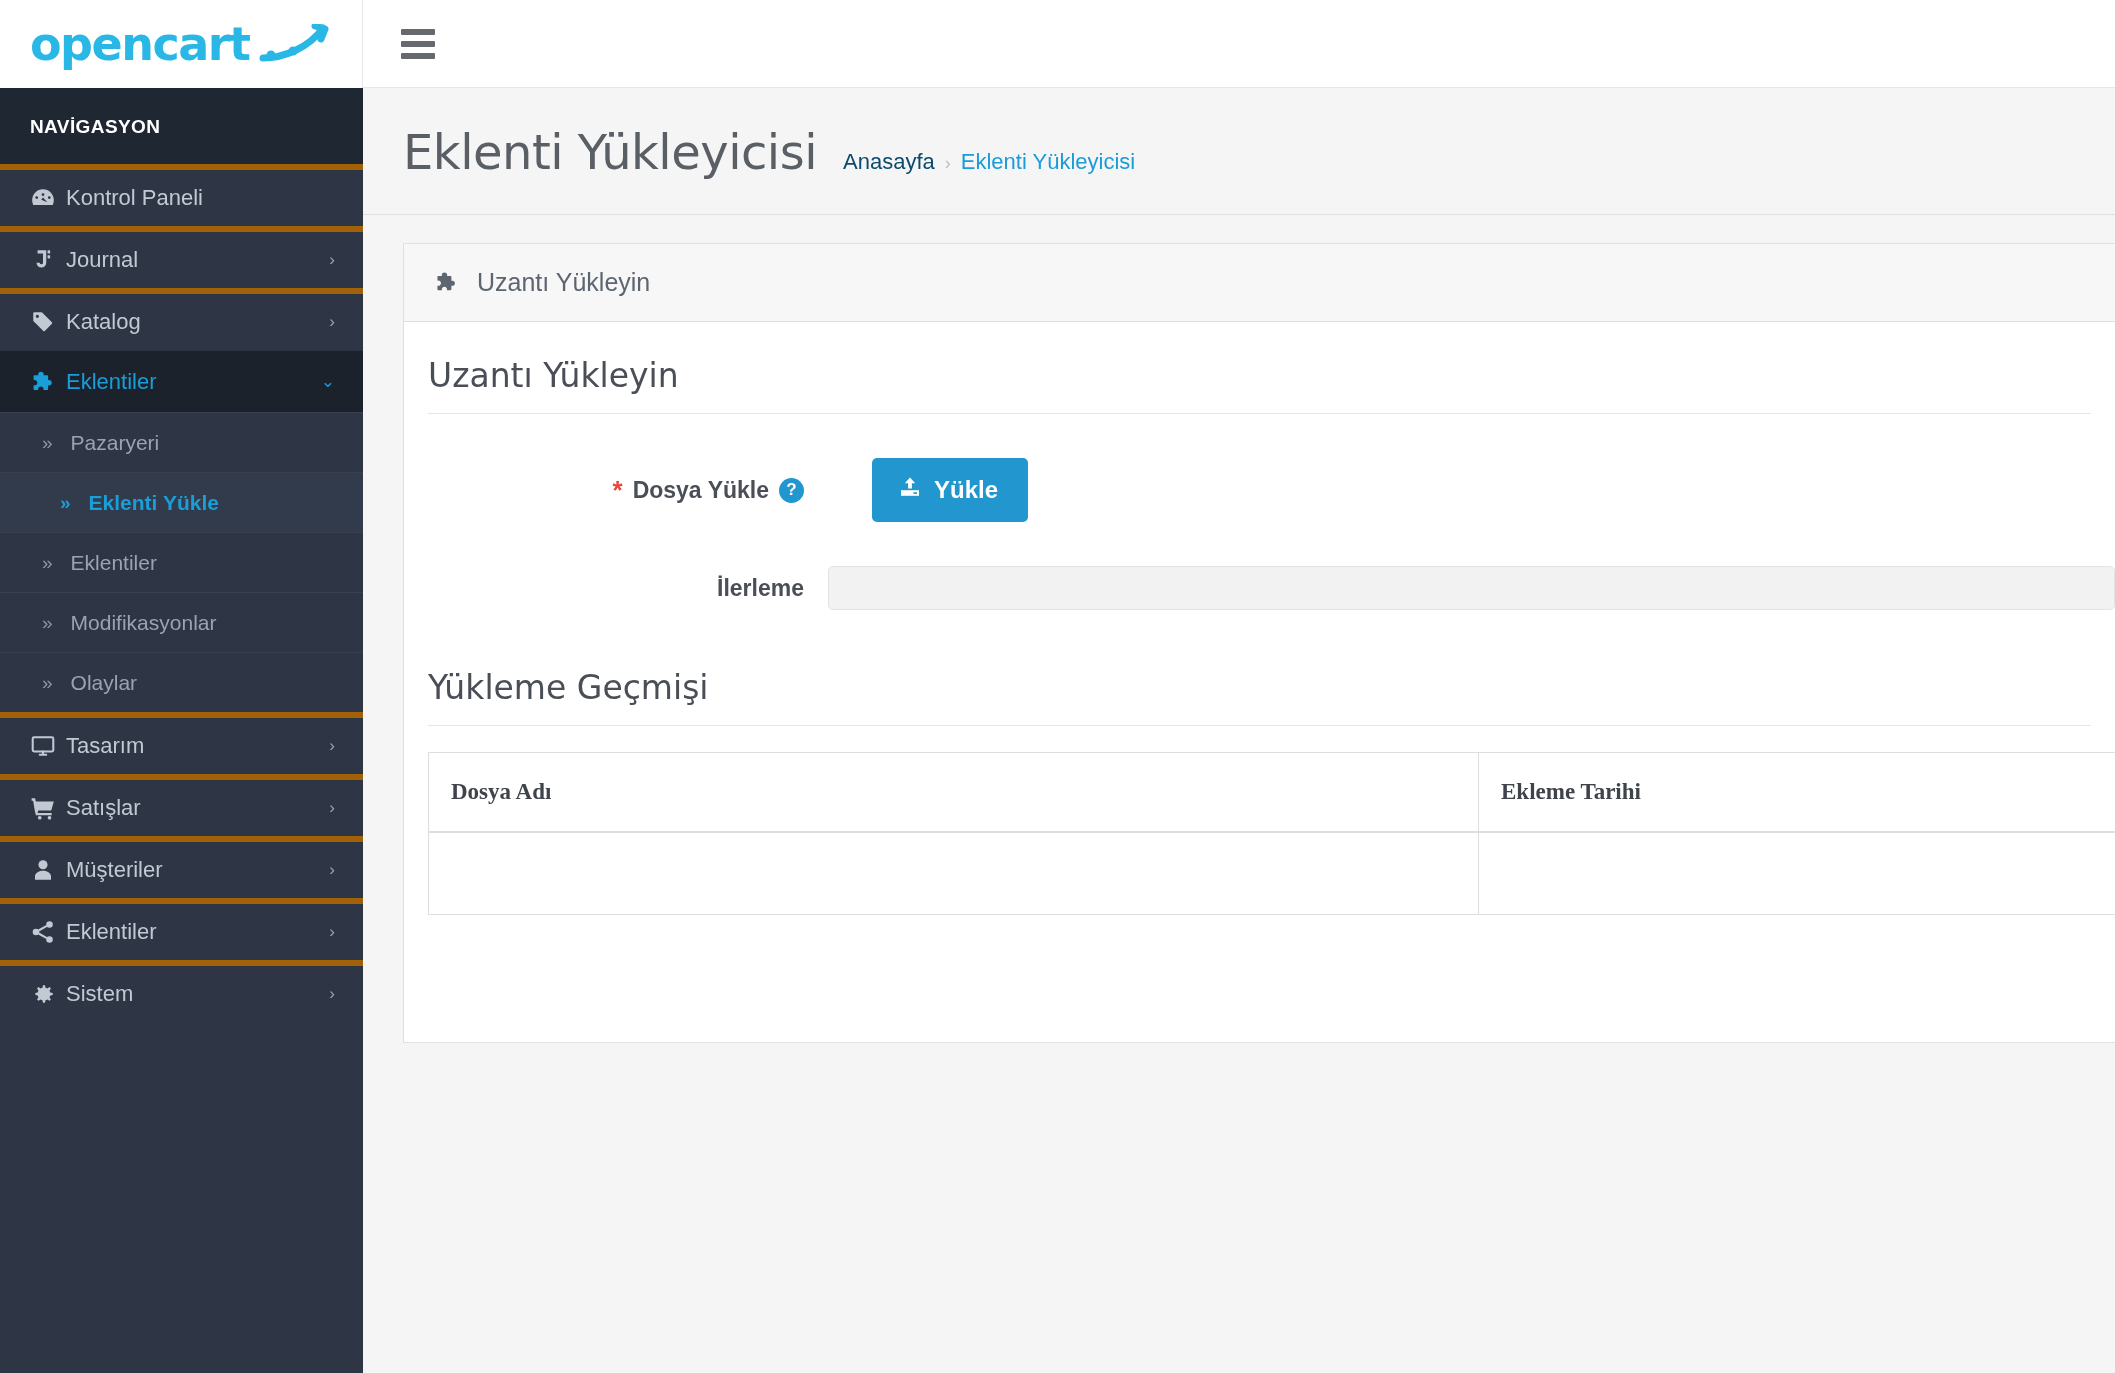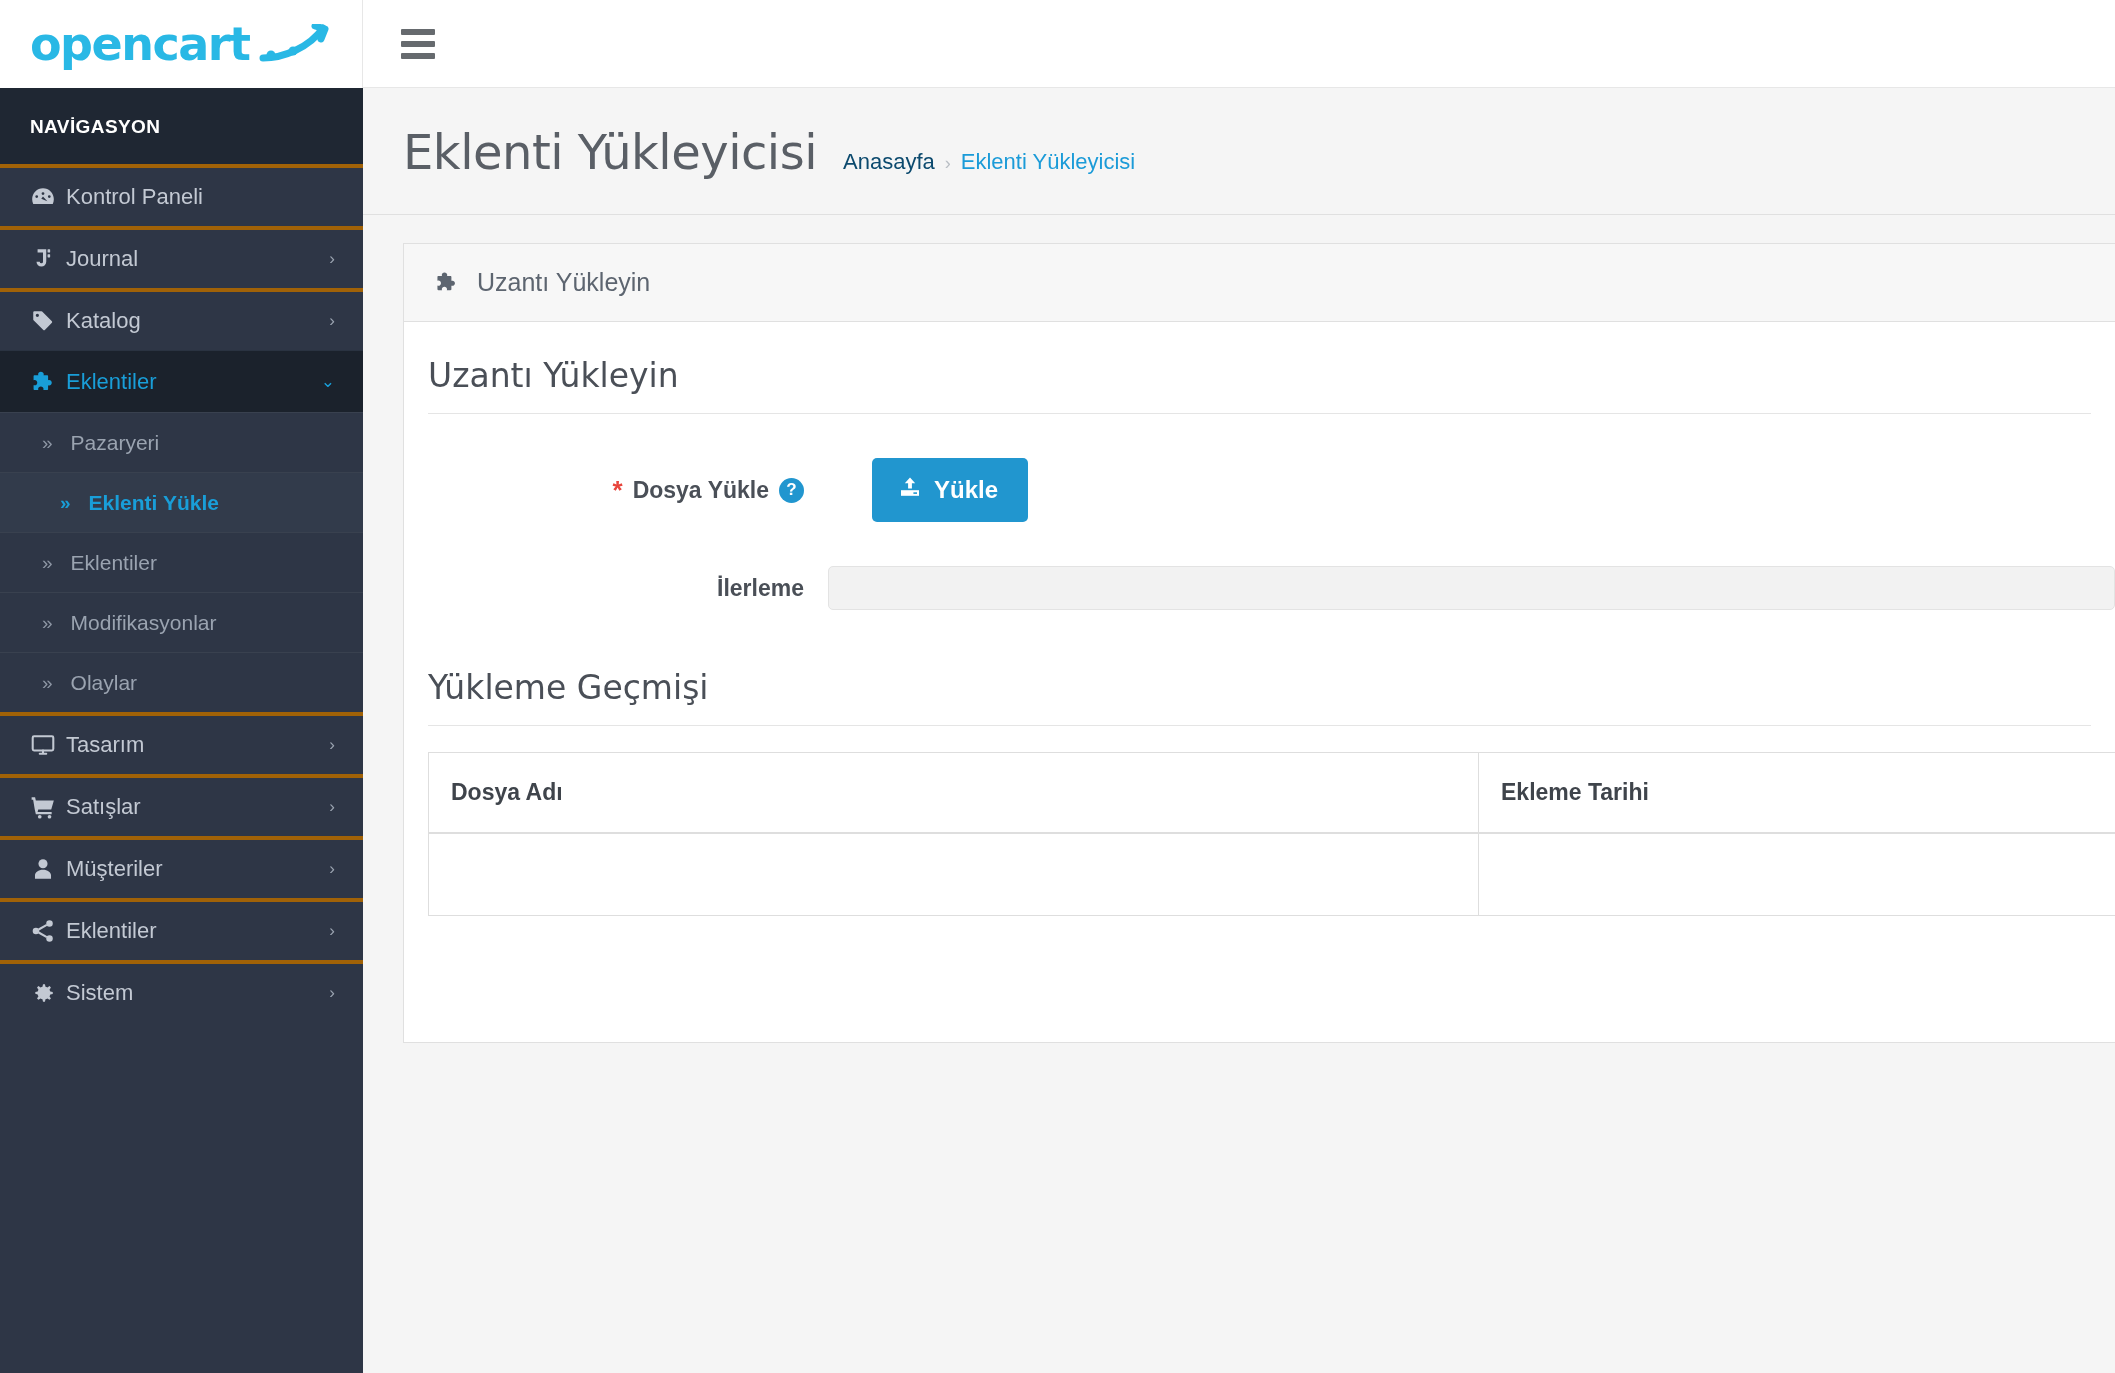--- a/index.html
+++ b/index.html
@@ -37,21 +37,21 @@
     color: #ffffff;
     font-size: 19px; font-weight: bold;
     letter-spacing: 0.4px;
     padding: 28px 0 26px 30px;
   }
   .nav-list { list-style: none; }
   .nav-item {
     display: flex; align-items: center;
     height: 62px;
     padding-left: 30px;
-    border-top: 4px solid #a16207;
+    border-top: 6px solid #a16207;
     color: #c3c9d3;
     font-size: 22px;
     position: relative;
     cursor: pointer;
   }
   .nav-item .ico {
     width: 36px; min-width: 36px;
     display: flex; align-items: center; justify-content: flex-start;
     color: #c3c9d3;
   }
@@ -196,20 +196,21 @@
     margin-top: 26px;
     border: 1px solid #dedede;
   }
   .tbl th {
     text-align: left;
     font-size: 23px; font-weight: bold; color: #3f444b;
     padding: 26px 0 26px 22px;
     border-bottom: 2px solid #dedede;
     border-right: 1px solid #dedede;
     background: #ffffff;
+    font-family: Liberation Serif, serif;
   }
   .tbl td {
     padding: 30px 22px;
     font-size: 22px; color: #555a61;
     border-right: 1px solid #dedede;
     background: #ffffff;
     height: 82px;
   }
   .tbl th.col-name { width: 1050px; }
 </style>

